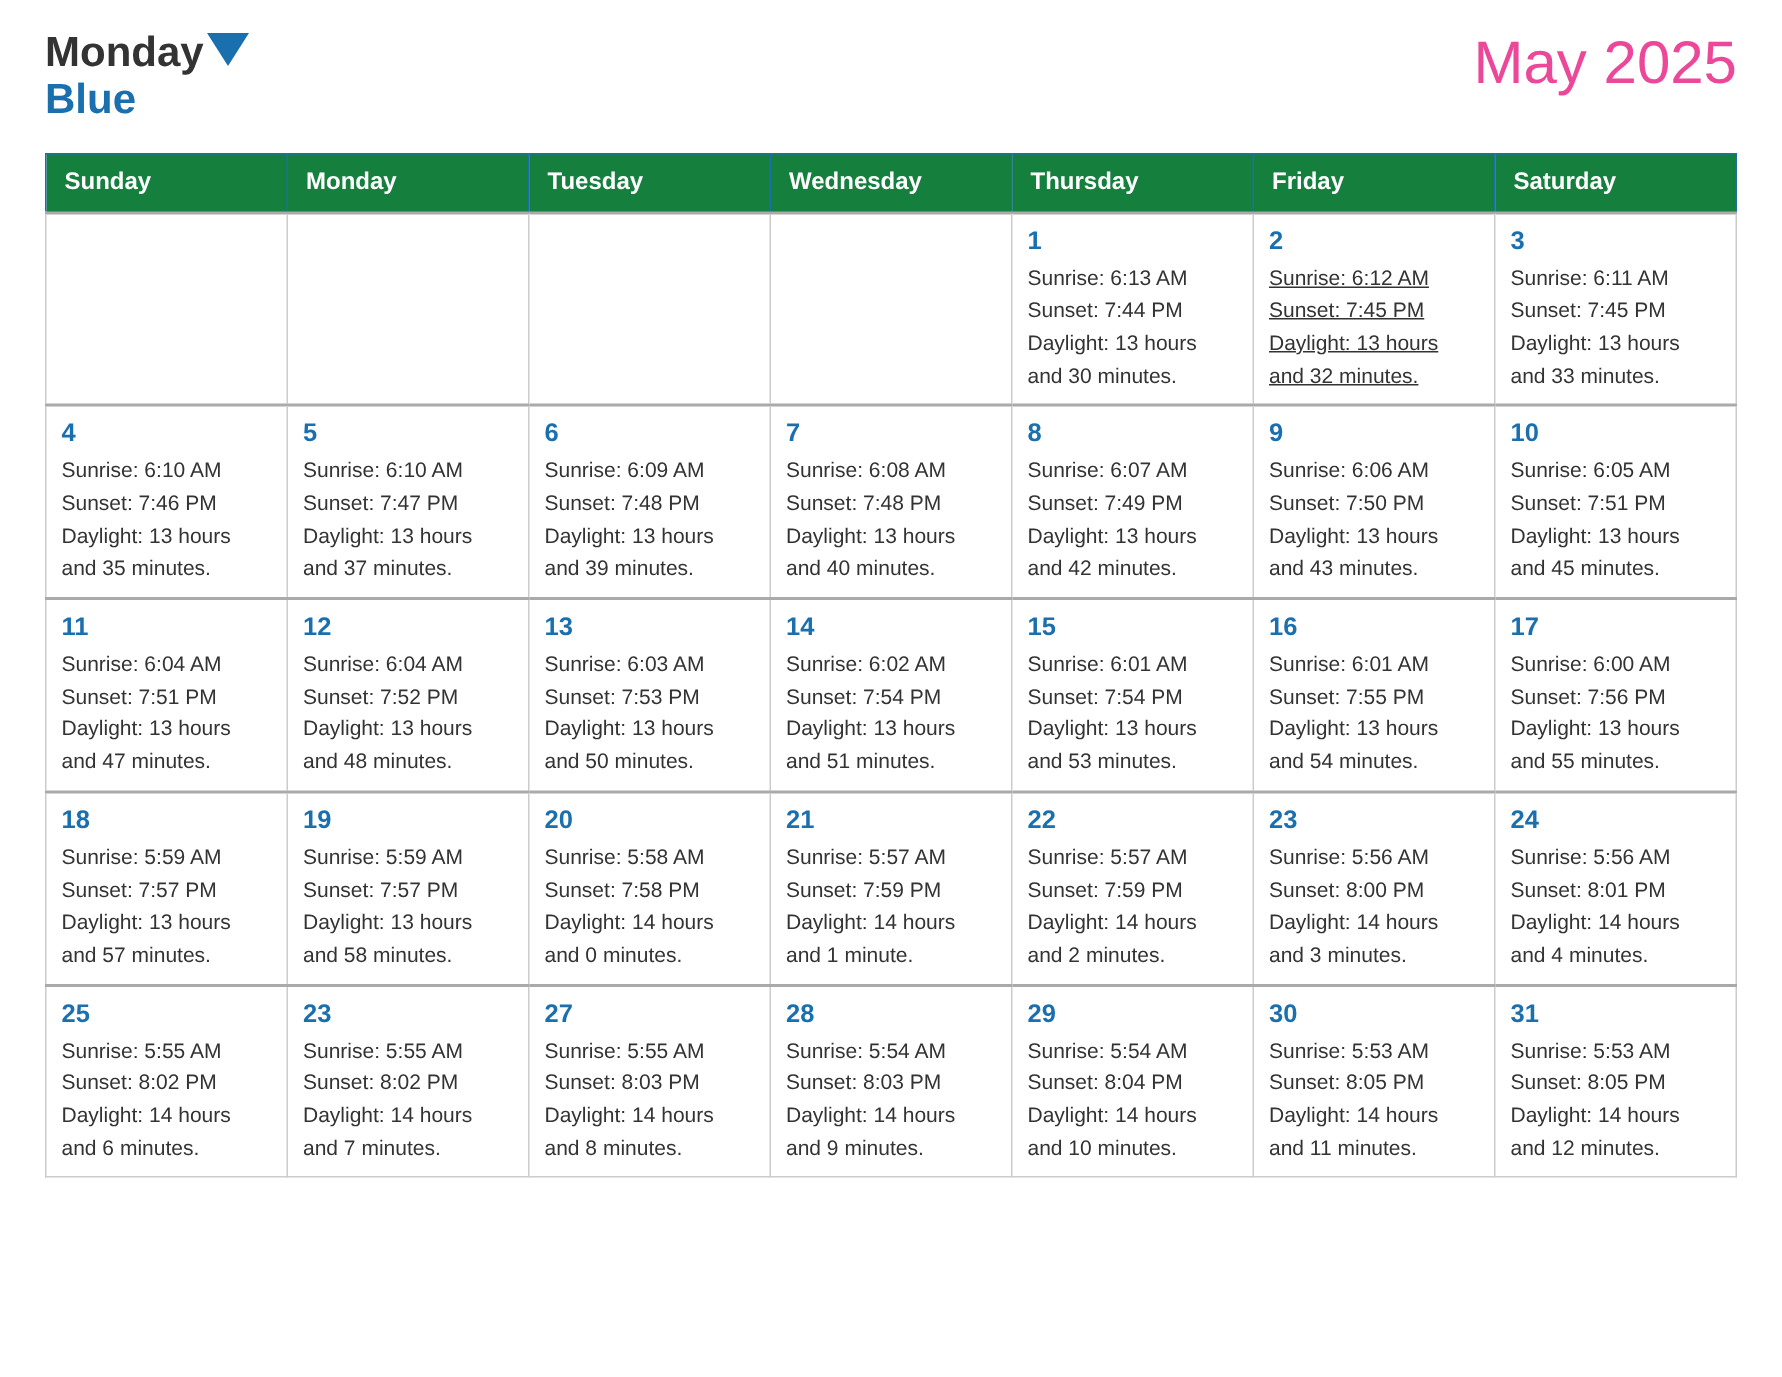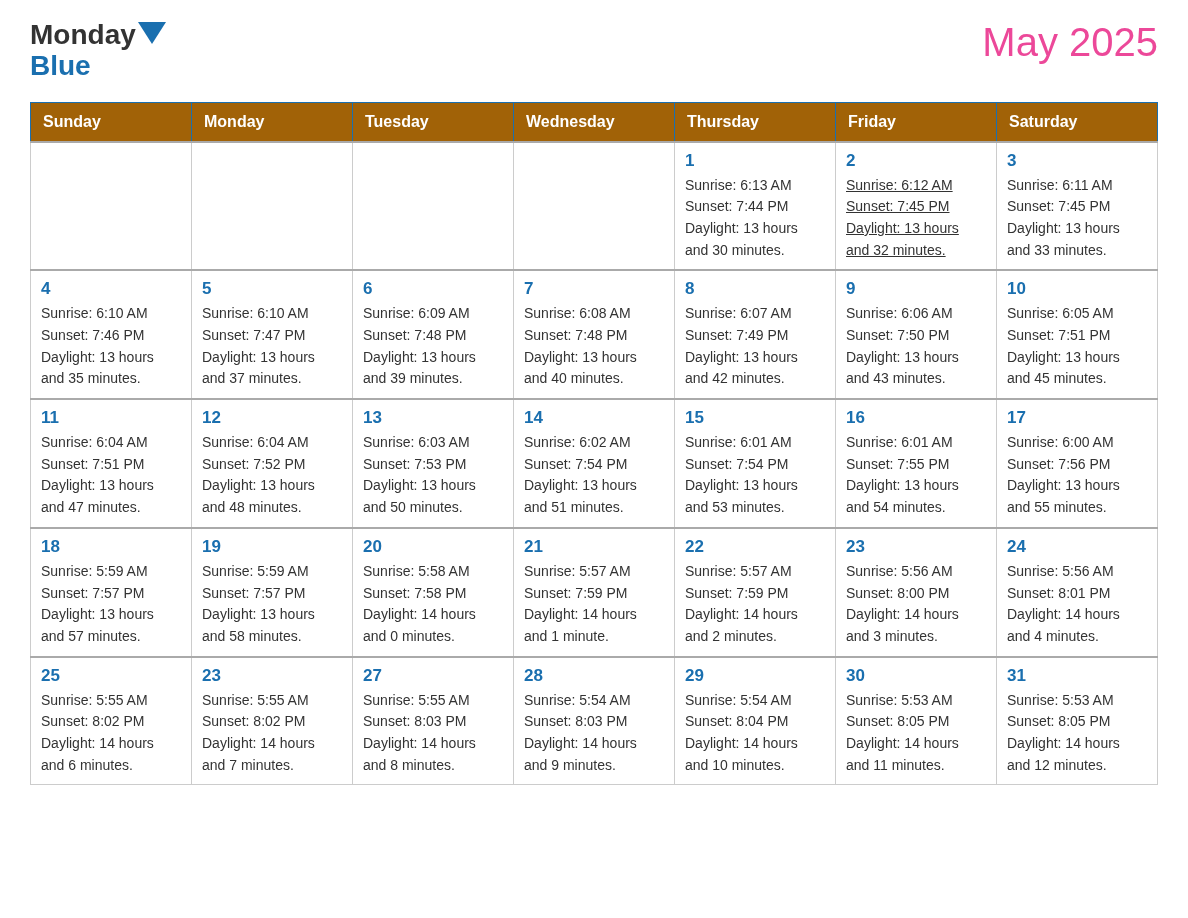--- a/index.html
+++ b/index.html
@@ -55,21 +55,21 @@
       font-size: 20px;
       color: #555;
       margin-top: 4px;
     }
     .calendar {
       width: 100%;
       border-collapse: collapse;
       border: 1px solid #ccc;
     }
     .calendar th {
-      background-color: #a16207;
+      background-color: #15803d;
       color: #fff;
       font-size: 16px;
       font-weight: bold;
       padding: 10px 12px;
       text-align: left;
       border: 1px solid #1a6faf;
     }
     .calendar td {
       border: 1px solid #ccc;
       vertical-align: top;

